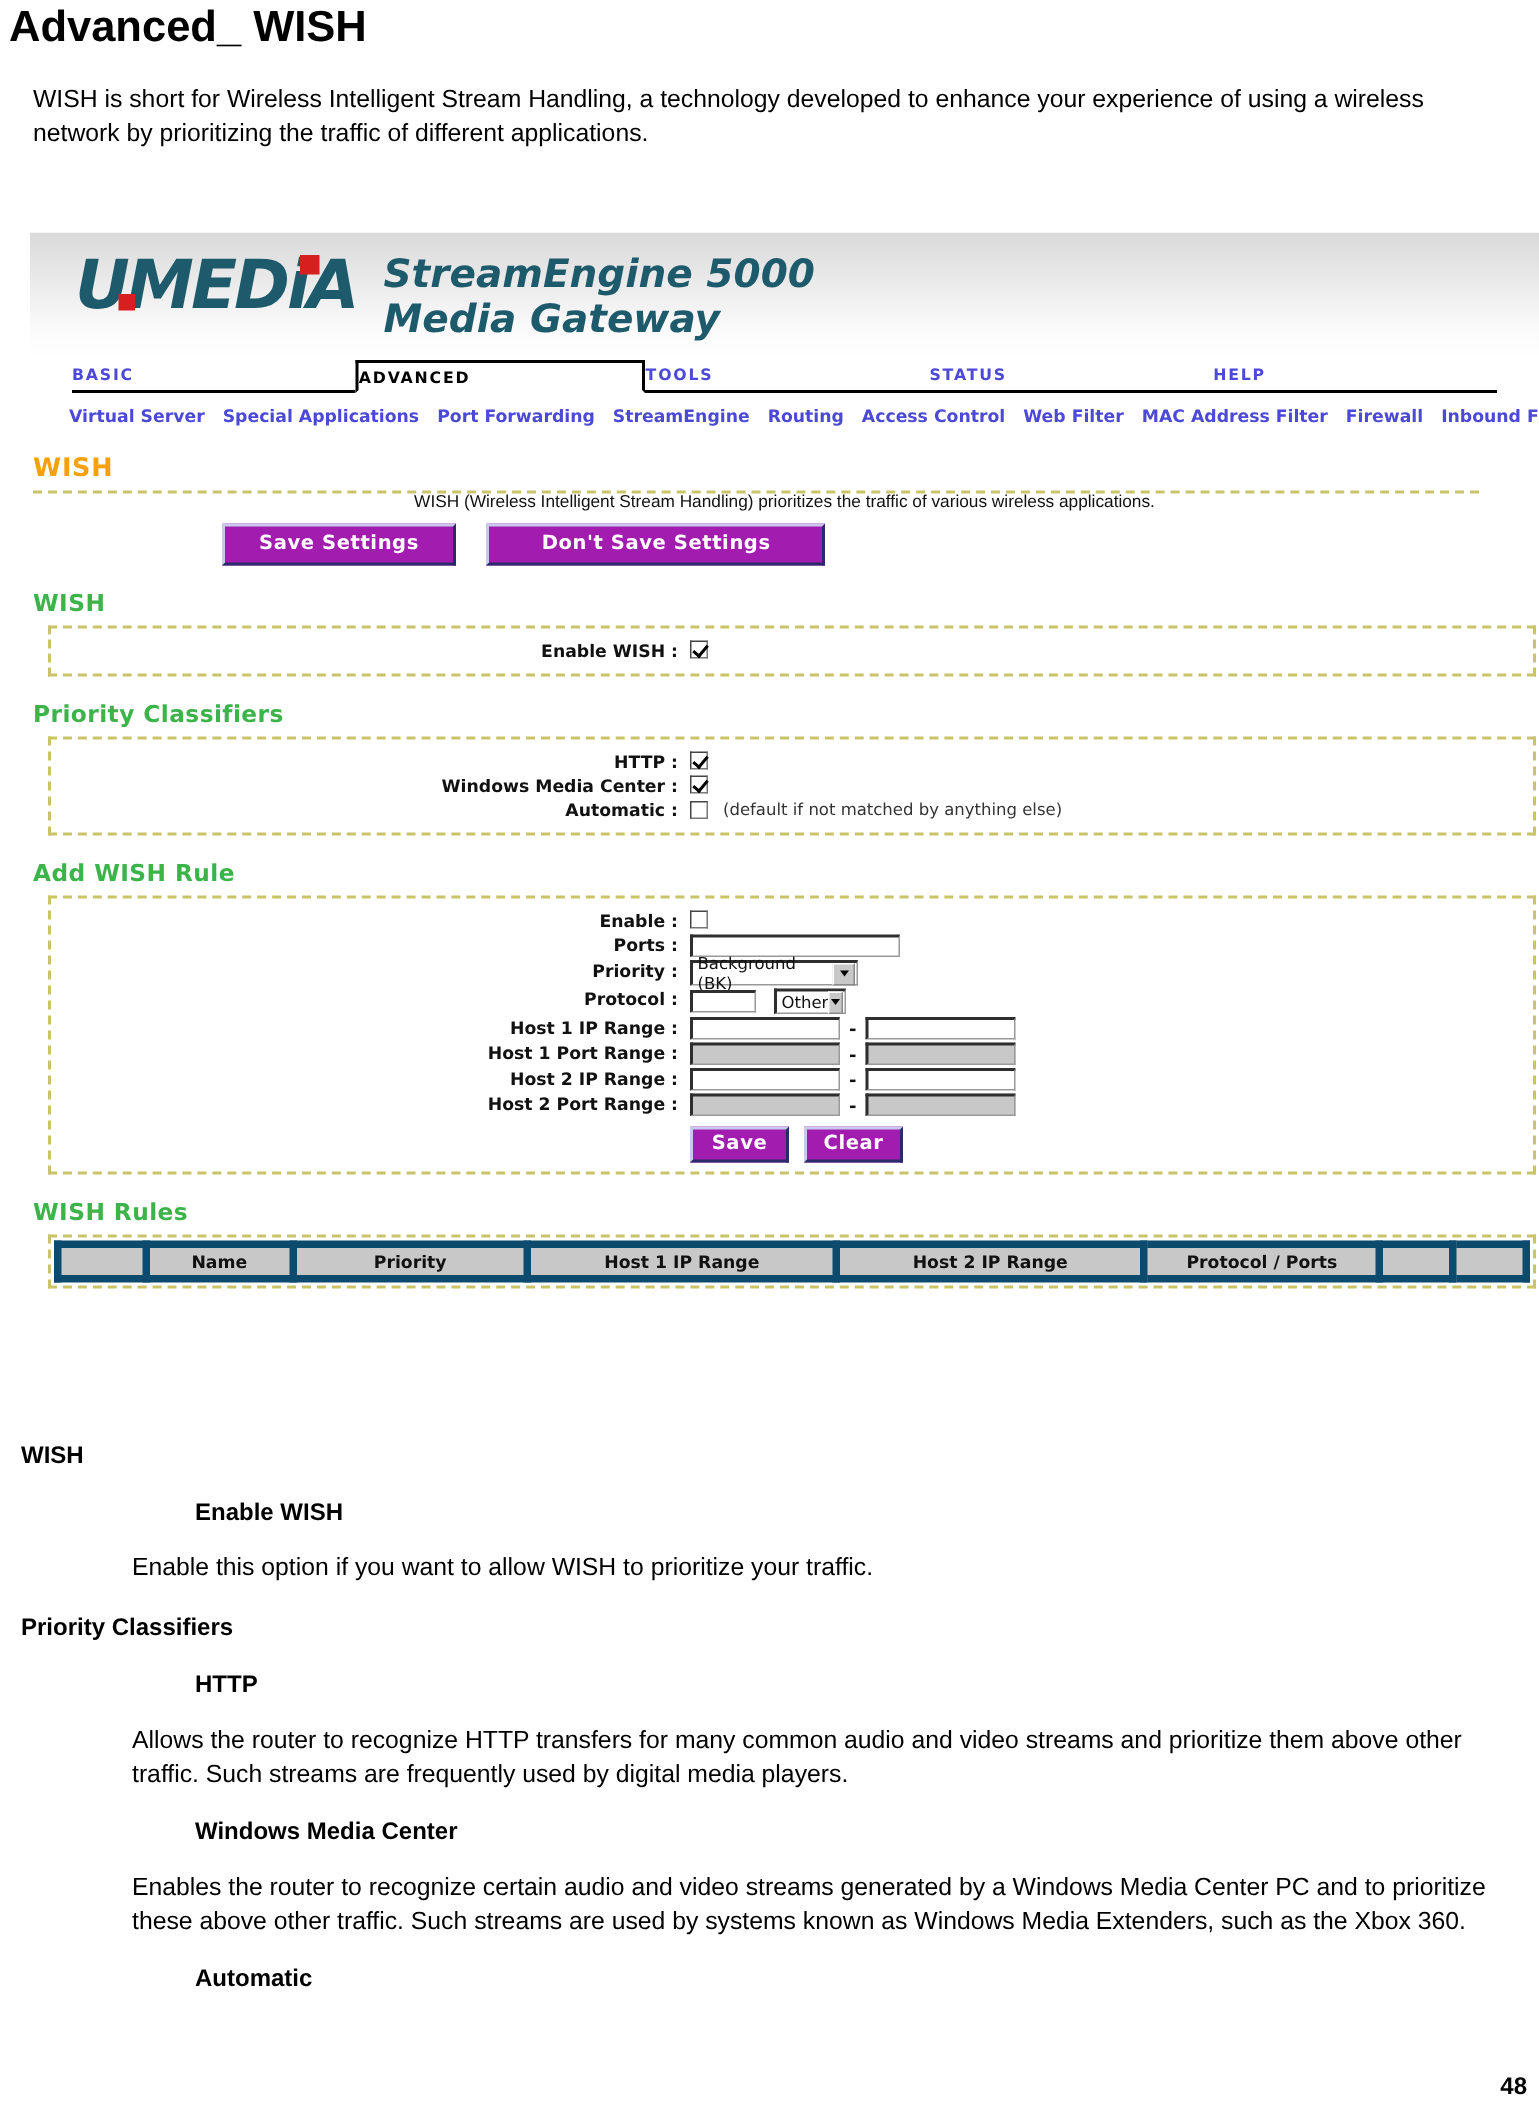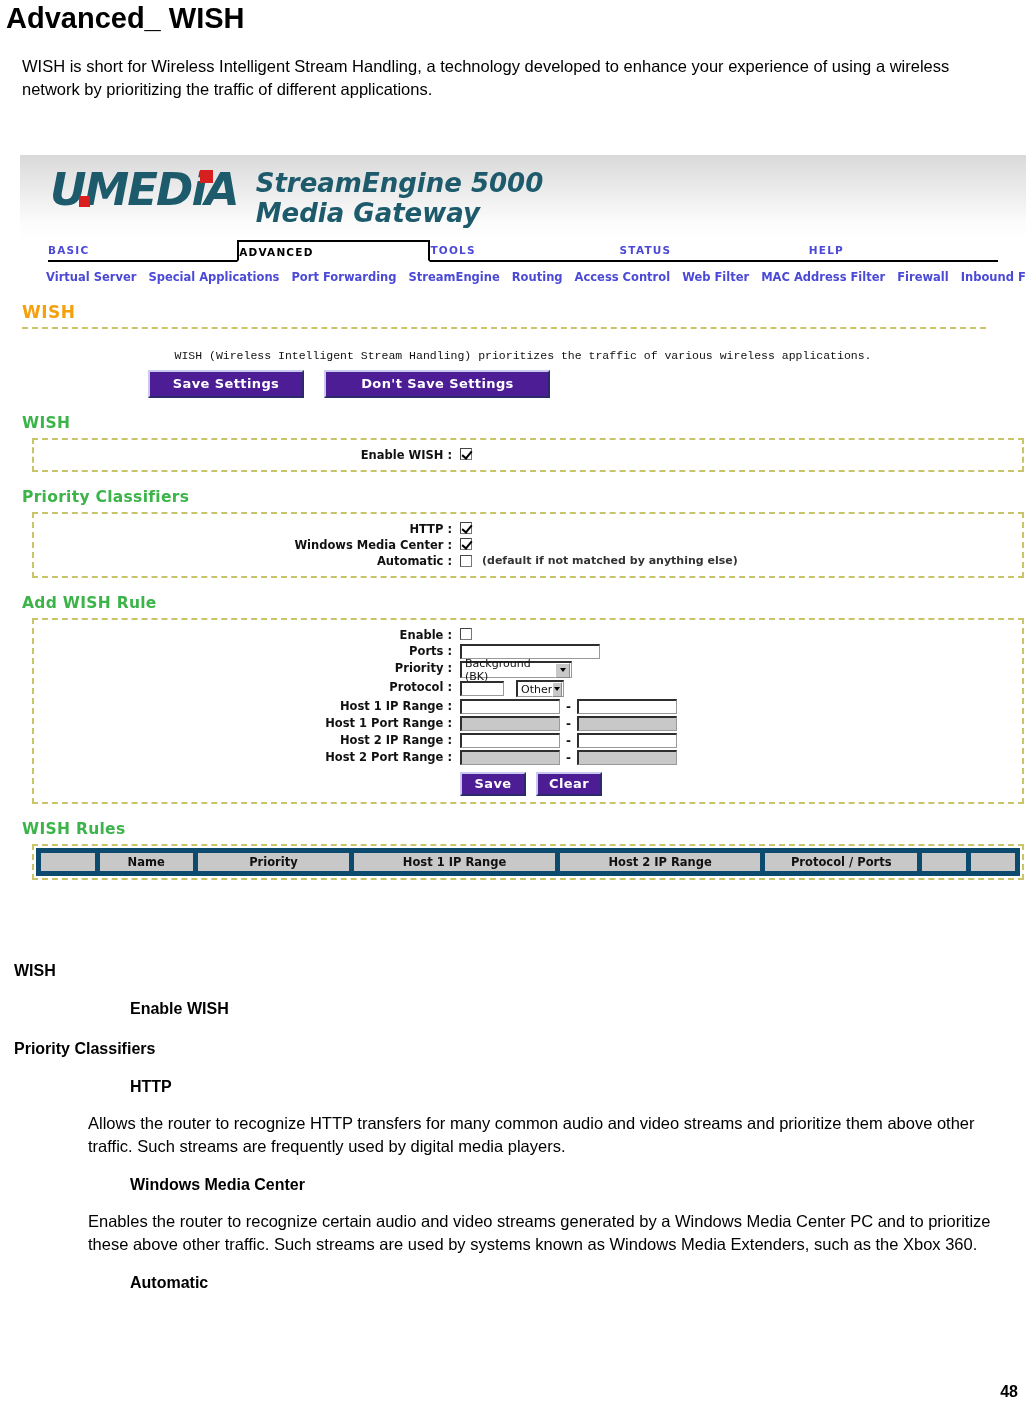--- a/index.html
+++ b/index.html
@@ -147,32 +147,32 @@
     color: #f5a00d;
     letter-spacing: .5px;
   }
   .dashrule {
     height: 0;
     border-top: 2px dashed #c9c469;
     margin: 5px 40px 0 2px;
   }
   .desc-line {
     text-align: center;
-    font-family: Liberation Mono, monospace;
+    font-family: Liberation Sans, sans-serif;
     font-size: 11.5px;
     color: #111;
-    margin-top: 20px;
+    margin-top: 0;
   }
   .btn-row {
     margin-top: 8px;
     padding-left: 128px;
   }
   .btn {
     display: inline-block;
-    background: #4c1d95;
+    background: #a21caf;
     color: #ffffff;
     font-family: "DejaVu Sans", sans-serif;
     font-size: 13px;
     font-weight: bold;
     padding: 4px 0 5px 0;
     text-align: center;
     border-top: 2px solid #c9c9ee;
     border-left: 2px solid #c9c9ee;
     border-right: 2px solid #2b2b6b;
     border-bottom: 2px solid #2b2b6b;
@@ -232,21 +232,21 @@
     position: absolute;
     left: 3px; top: 0px;
     width: 4px; height: 8px;
     border: solid #000;
     border-width: 0 2px 2px 0;
     transform: rotate(40deg);
   }
   .note {
     font-family: "DejaVu Sans", sans-serif;
     font-size: 11px;
-    font-weight: bold;
+    font-weight: normal;
     color: #333;
     margin-left: 10px;
     white-space: nowrap;
   }
 
   .tbox {
     height: 15px;
     border: 1px solid #999;
     border-top: 2px solid #2e2e2e;
     border-left: 2px solid #2e2e2e;
@@ -537,20 +537,21 @@
           </tr>
         </thead>
       <tbody id="rules-body"></tbody>
     </table>
   </div>
 </div>
 
 <div class="doc-body">
   <div class="doc-h1">WISH</div>
   <div class="doc-h2">Enable WISH</div>
+  <div class="doc-p">Enable this option if you want to allow WISH to prioritize your traffic.</div>
 
   <div class="doc-h1 spaced">Priority Classifiers</div>
   <div class="doc-h2">HTTP</div>
   <div class="doc-p">Allows the router to recognize HTTP transfers for many common audio and video streams and prioritize them above other traffic. Such streams are frequently used by digital media players.</div>
 
   <div class="doc-h2">Windows Media Center</div>
   <div class="doc-p">Enables the router to recognize certain audio and video streams generated by a Windows Media Center PC and to prioritize these above other traffic. Such streams are used by systems known as Windows Media Extenders, such as the Xbox 360.</div>
 
   <div class="doc-h2">Automatic</div>
 </div>

